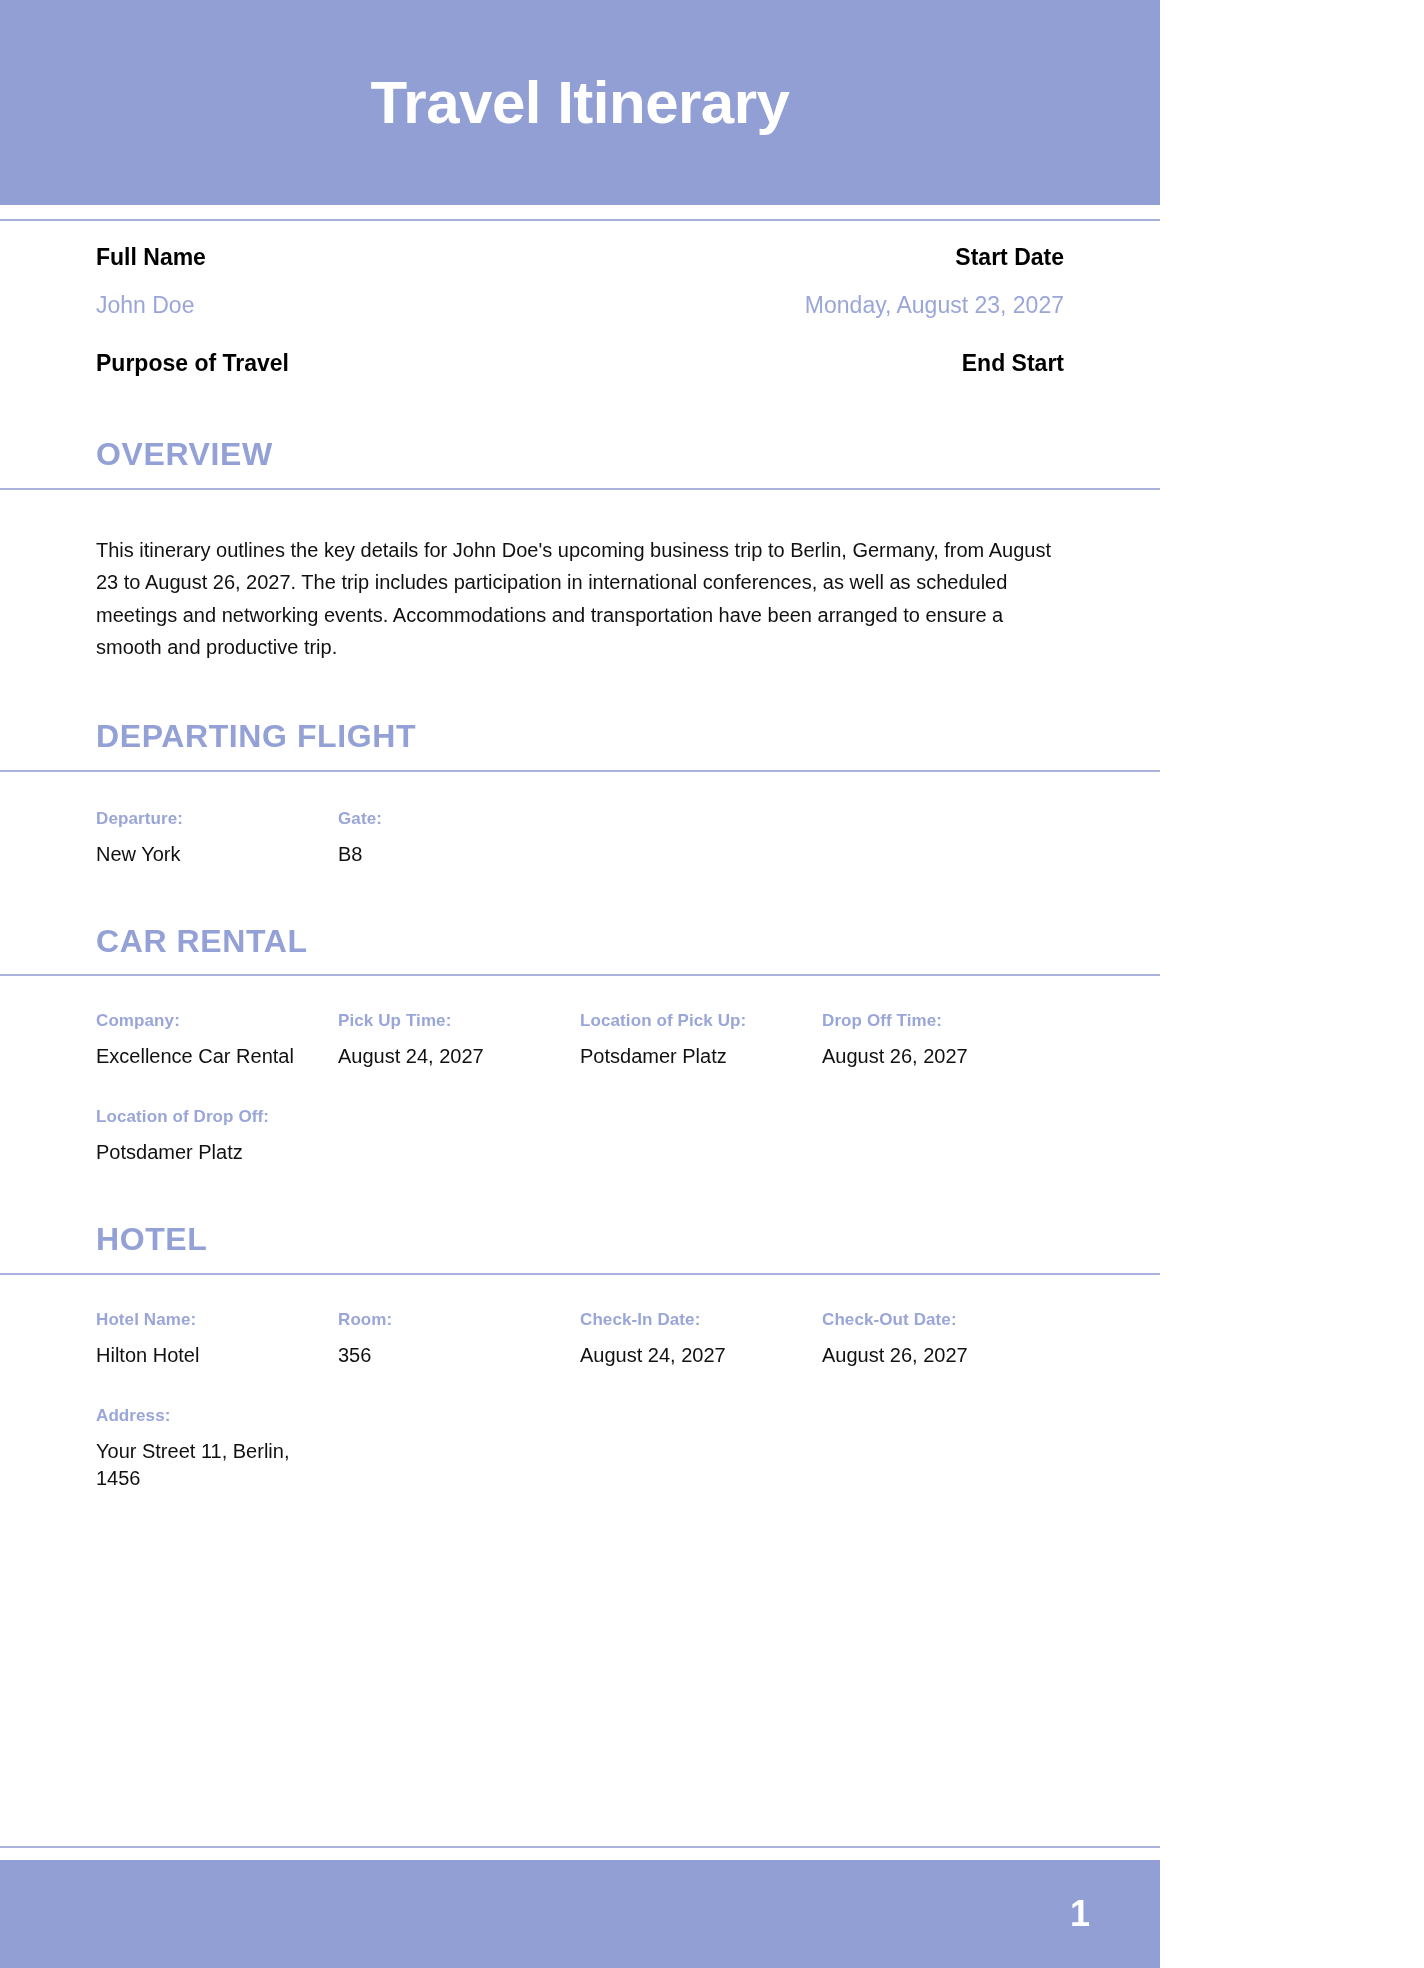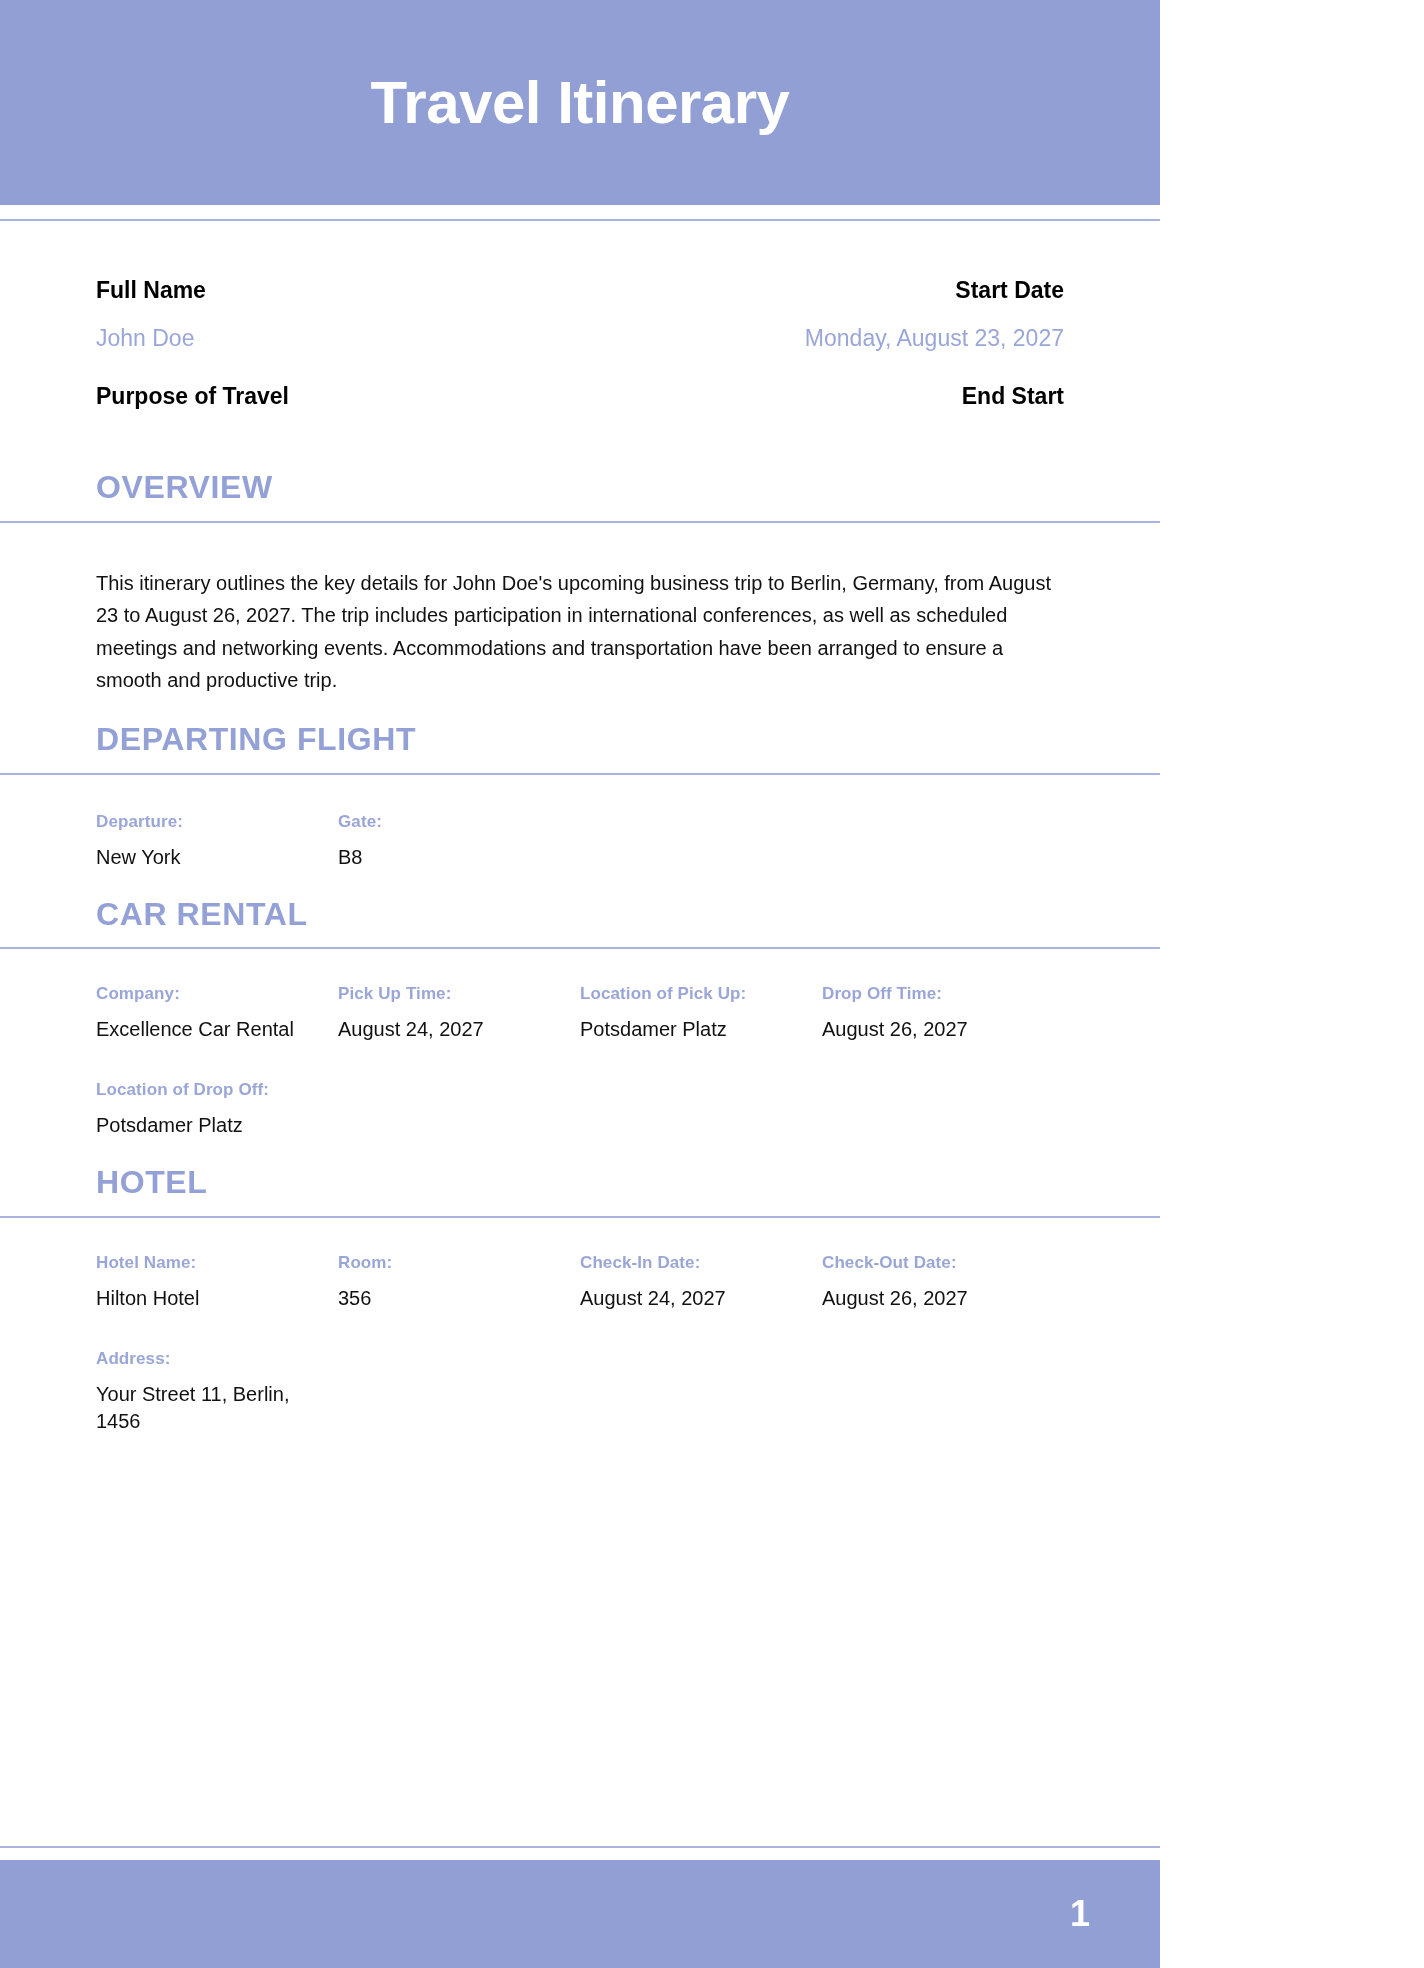--- a/index.html
+++ b/index.html
@@ -59,21 +59,21 @@
   
   .body-area {
     flex: 1 1 auto;
     padding: 0 96px;
     box-sizing: border-box;
     position: relative;
   }
 
   
   .meta-block {
-    padding-top: 54px;
+    padding-top: 21px;
   }
   .meta-row {
     display: flex;
     justify-content: space-between;
     align-items: baseline;
   }
   .meta-row.label-row {
     margin-top: 26px;
   }
   .meta-row.label-row:first-child {
@@ -120,21 +120,21 @@
   .overview-head-wrap { margin-top: 56px; }
   .overview-text {
     margin-top: 44px;
     font-size: 20px;
     line-height: 1.62;
     color: #111111;
     max-width: 1240px;
   }
 
   
-  .fields-head-wrap { margin-top: 24px; }
+  .fields-head-wrap { margin-top: 54px; }
   .field-grid {
     display: grid;
     grid-template-columns: repeat(4, 1fr);
     margin-top: 34px;
     column-gap: 0;
   }
   .field-grid.row-2 { margin-top: 36px; }
   .field-cell {
     padding-right: 22px;
     box-sizing: border-box;

